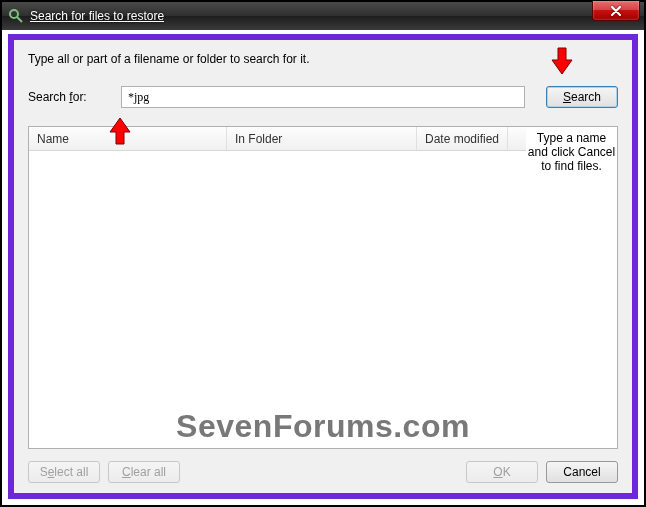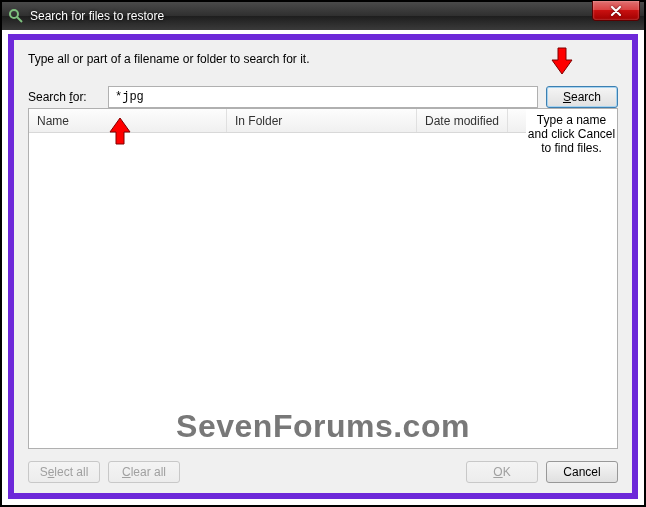--- a/index.html
+++ b/index.html
@@ -33,20 +33,21 @@
   }
   .title-icon {
     width: 16px; height: 16px;
     margin-right: 6px;
     display: flex; align-items: center; justify-content: center;
   }
   .title-text {
     color: #fff;
     font-size: 12px;
     text-shadow: 0 0 3px #000;
+    text-decoration: underline;
   }
   .close-btn {
     position: absolute;
     right: 4px;
     top: -1px;
     width: 48px;
     height: 20px;
     background: linear-gradient(to bottom, #e07070 0%, #d94040 49%, #c81010 50%, #a00000 100%);
     border: 1px solid #5a0000;
     border-top: none;
@@ -72,35 +73,36 @@
     flex-direction: column;
     position: relative;
   }
   .instruction {
     font-size: 12px;
     margin-bottom: 20px;
   }
   .search-row {
     display: flex;
     align-items: center;
-    gap: 8px;
+    gap: 21px;
+    margin-bottom: 18px;
     position: relative;
   }
   .search-label {
     width: 72px;
   }
   .search-label .u { text-decoration: underline; }
   .search-input {
     flex: 1;
     height: 22px;
     border: 1px solid #b0b0b0;
     background: #fff;
     padding: 2px 6px;
     font-size: 12px;
-    font-family: Liberation Mono, monospace;
+    font-family: Liberation Serif, serif;
     outline: none;
   }
   .btn {
     height: 22px;
     min-width: 72px;
     padding: 0 10px;
     background: linear-gradient(to bottom, #f5f5f5, #e0e0e0);
     border: 1px solid #989898;
     border-radius: 3px;
     font-size: 12px;

